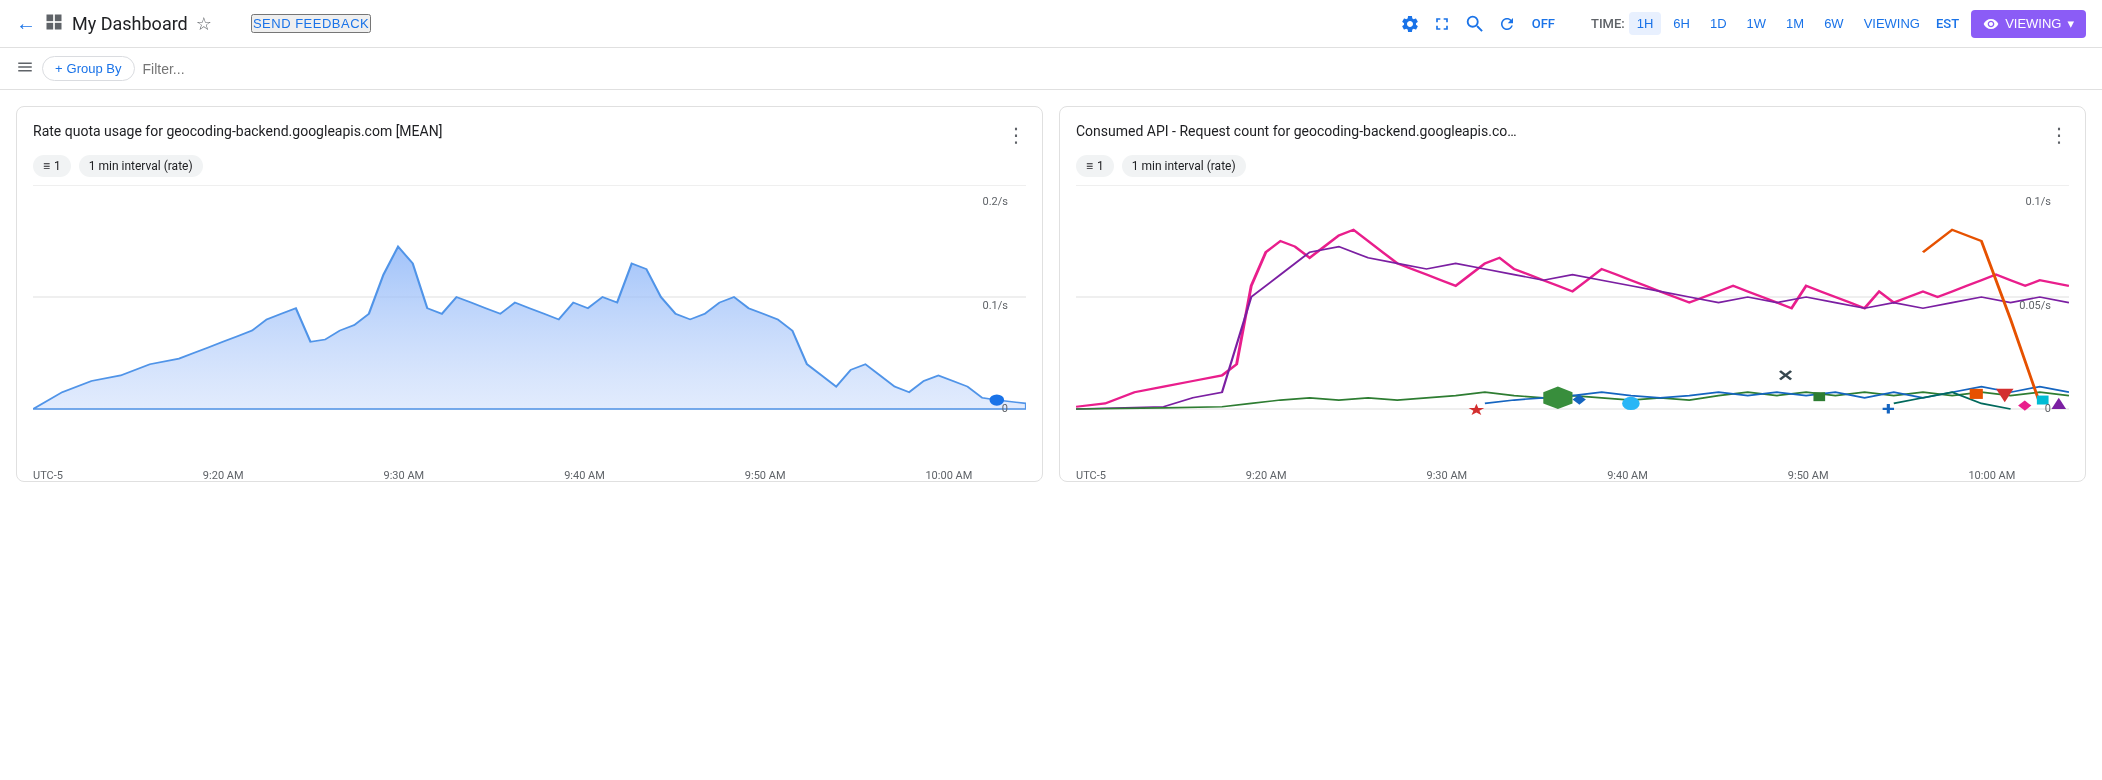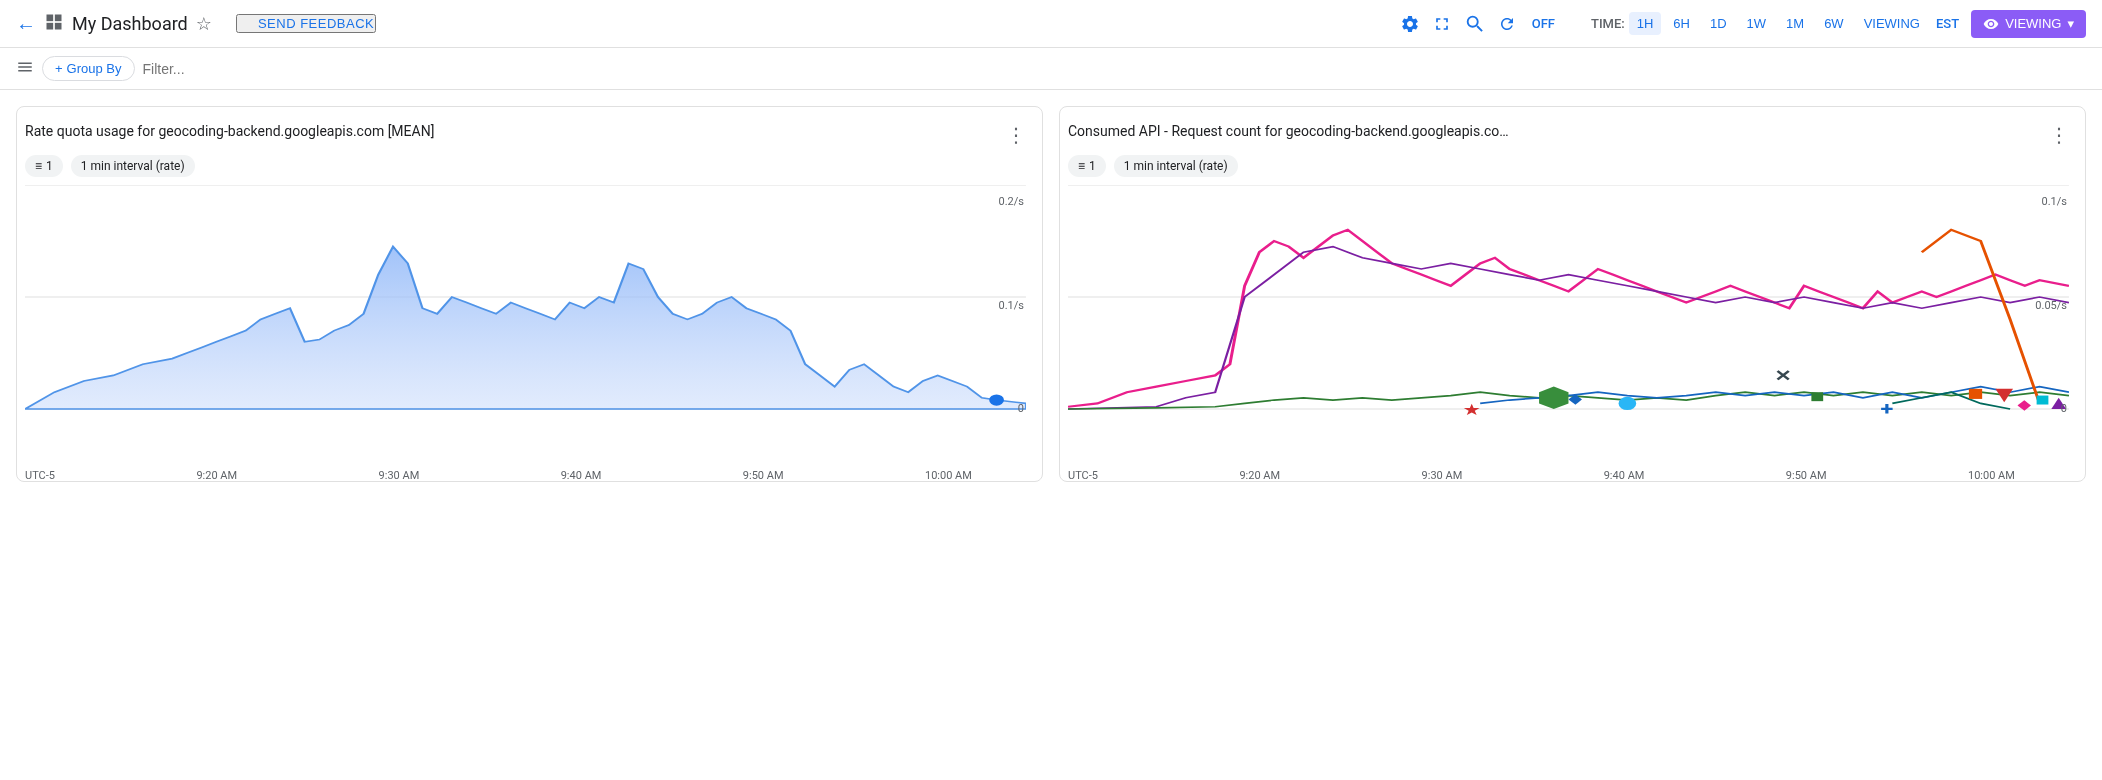--- a/index.html
+++ b/index.html
@@ -12,21 +12,21 @@
       padding: 0 16px;
       height: 48px;
       border-bottom: 1px solid #e0e0e0;
       gap: 8px;
     }
     .header-left { display: flex; align-items: center; gap: 8px; flex: 1; }
     .back-btn { color: #1a73e8; cursor: pointer; font-size: 20px; background: none; border: none; }
     .dashboard-icon { color: #5f6368; font-size: 18px; cursor: pointer; }
     .title { font-size: 18px; font-weight: 400; color: #202124; }
     .star-icon { color: #5f6368; font-size: 18px; cursor: pointer; }
-    .send-feedback { color: #1a73e8; font-size: 13px; font-weight: 500; cursor: pointer; letter-spacing: 0.5px; text-transform: uppercase; margin-left: 16px; padding-left: 20px; }
+    .send-feedback { color: #1a73e8; font-size: 13px; font-weight: 500; cursor: pointer; letter-spacing: 0.5px; text-transform: uppercase; margin-left: 31px; }
     .header-actions { display: flex; align-items: center; gap: 12px; }
     .icon-btn { background: none; border: none; cursor: pointer; color: #1a73e8; font-size: 18px; display: flex; align-items: center; }
     .auto-refresh { display: flex; align-items: center; gap: 16px; color: #1a73e8; font-size: 13px; font-weight: 500; cursor: pointer; }
     .time-section { display: flex; align-items: center; gap: 4px; margin-left: 24px; }
     .time-label { color: #5f6368; font-size: 13px; font-weight: 500; }
     .time-btn {
       padding: 4px 8px;
       border: none;
       background: none;
       color: #1a73e8;
@@ -374,24 +374,24 @@
     </div>
   <div class="y-labels-overlay">
         <span>0.1/s</span>
         <span>0.05/s</span>
         <span>0</span>
       </div>
     </div>
 </div>
 
 <style>
-  .chart-card { position: relative; padding-left: 8px; }
+  .chart-card { position: relative; }
   .y-labels-overlay {
     position: absolute;
-    right: 18px;
+    right: 34px;
     top: 88px;
     display: flex;
     flex-direction: column;
     justify-content: space-between;
     height: 220px;
     font-size: 11px;
     color: #5f6368;
     text-align: right;
     pointer-events: none;
   }

